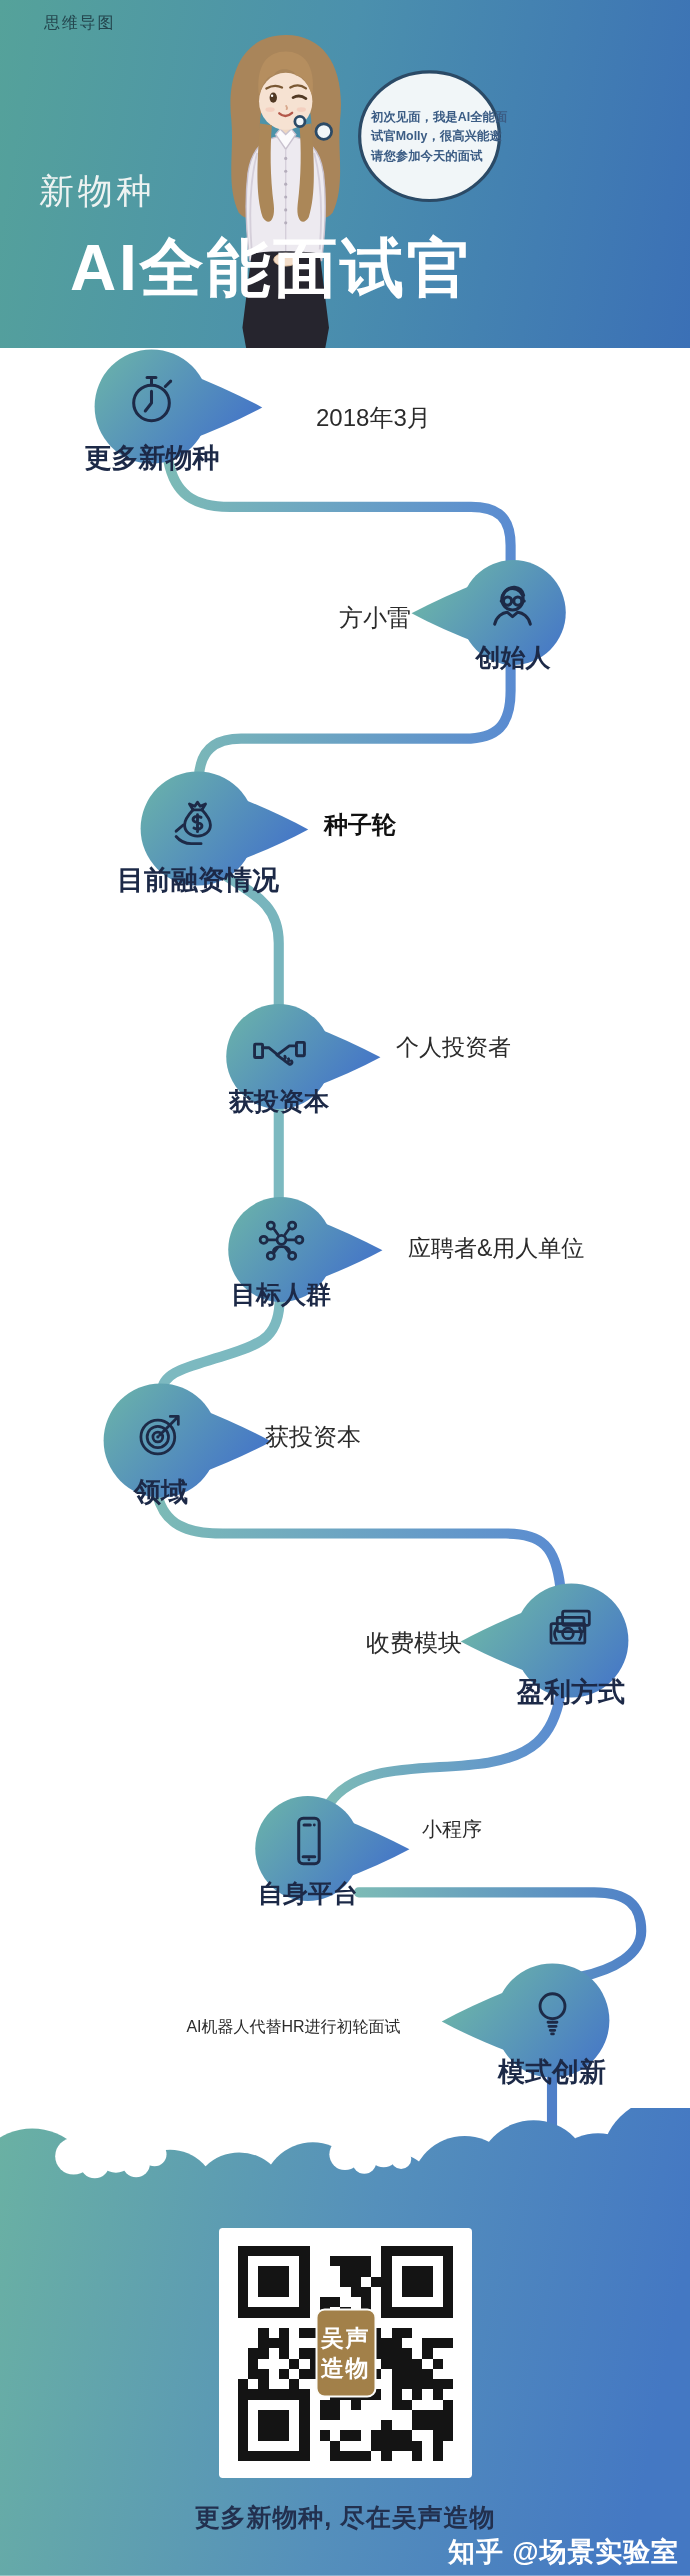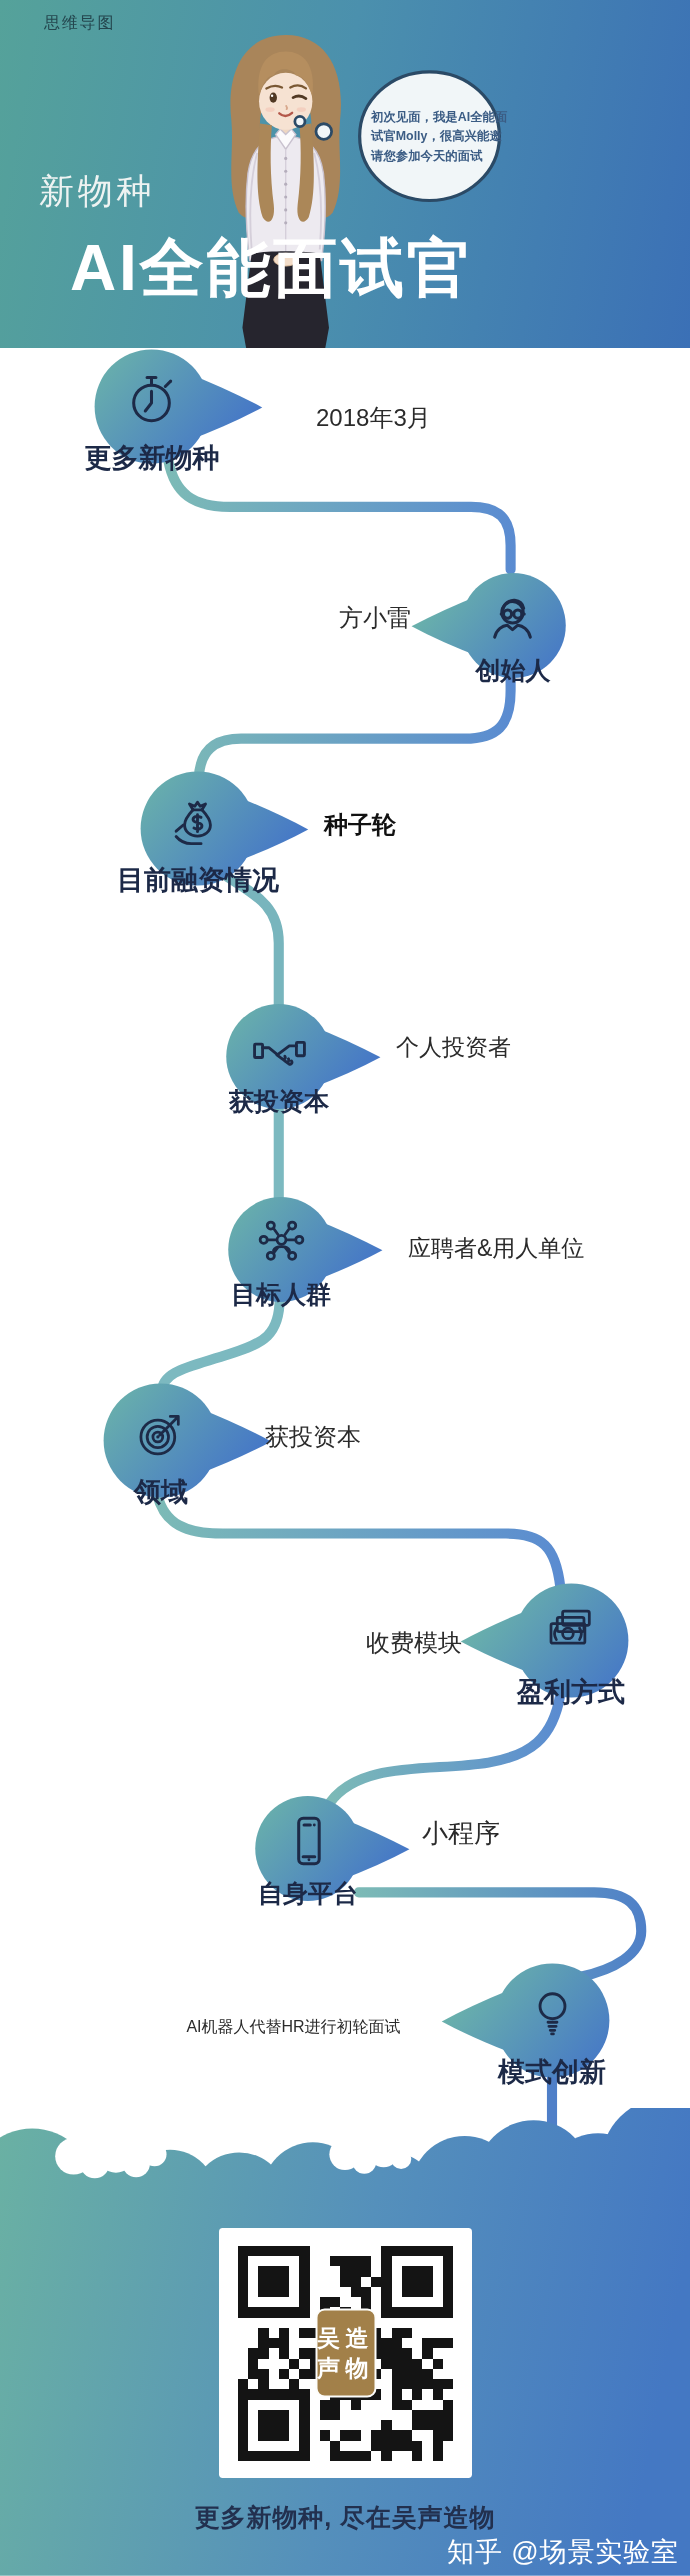--- a/index.html
+++ b/index.html
@@ -33,26 +33,26 @@
   .n-r-sm .nlabel{left:57px;top:88px;font-size:25px;}
   .n-l-big .nlabel{left:113px;top:98px;font-size:27px;}
   .n-l-sm .nlabel{left:104px;top:88px;font-size:25px;}
   .val{position:absolute;white-space:nowrap;color:#2b2b2b;}
   
   .footer-svg{position:absolute;left:0;top:2108px;}
   .qr-box{position:absolute;left:219px;top:2228px;width:253px;height:250px;background:#fff;border-radius:3.7px;}
   .qr-box svg{position:absolute;left:19.3px;top:18.4px;}
   .qr-badge{position:absolute;left:50%;top:50%;transform:translate(-50%,-50%);
     width:57px;height:85px;background:#a28049;border:2.8px solid #fdfdfb;border-radius:9.2px;
-    color:#fff;display:flex;flex-direction:row;align-items:center;justify-content:center;
+    color:#fff;display:flex;flex-direction:column;align-items:center;justify-content:center;
     font-size:23px;font-weight:700;line-height:1.3;letter-spacing:1.8px;}
   .caption{position:absolute;left:345px;top:2501px;transform:translateX(-50%);
     font-size:25px;color:#22304f;font-weight:600;letter-spacing:0.9px;white-space:nowrap;}
   .watermark{position:absolute;right:11px;top:2534px;font-size:27px;color:#ffffff;
-    font-weight:400;letter-spacing:0.9px;white-space:nowrap;}
+    font-weight:700;letter-spacing:0.9px;white-space:nowrap;}
 </style>
 </head>
 <body>
 
 <svg width="0" height="0" style="position:absolute" aria-hidden="true">
   <defs>
     <g id="ic-stopwatch" stroke="#1d2a47" stroke-width="3.4" fill="none" stroke-linecap="round" stroke-linejoin="round">
       <circle cx="32" cy="37" r="20"></circle>
         <path d="M27 8.5h10M32 8.5v8"></path>
         <path d="M47.5 18.5l6-6"></path>
@@ -212,21 +212,21 @@
           <path d="M104 33 Q152 52 187 71 Q152 90 104 108 Z"></path>
         </g>
     </svg>
     <svg class="icon" viewBox="0 0 64 64">
         <use href="#ic-stopwatch"></use>
       </svg>
     <div class="nlabel">更多新物种</div>
   </div>
   <div class="val" style="left:316px;top:402px;font-size:24px">2018年3月</div>
 
-  <div class="node n-l-sm" style="left:409px;top:566px">
+  <div class="node n-l-sm" style="left:409px;top:553px">
     <svg class="shape" viewBox="0 0 190 140">
       <defs>
           <linearGradient id="g1" gradientUnits="userSpaceOnUse" x1="40" y1="8" x2="185" y2="132">
         <stop offset="0" stop-color="#6cb5a9"></stop>
             <stop offset="1" stop-color="#4373c9"></stop>
           </linearGradient>
         </defs>
       <g fill="url(#g1)">
           <circle cx="123" cy="70" r="62"></circle>
           <path d="M86 33 Q38 52 3 71 Q38 90 86 108 Z"></path>
@@ -350,21 +350,21 @@
       <g fill="url(#g7)">
           <circle cx="67" cy="70" r="62"></circle>
           <path d="M104 33 Q152 52 187 71 Q152 90 104 108 Z"></path>
         </g>
     </svg>
     <svg class="icon" viewBox="0 0 64 64">
         <use href="#ic-smartphone"></use>
       </svg>
     <div class="nlabel">自身平台</div>
   </div>
-  <div class="val" style="left:422px;top:1816px;font-size:26px">小程序</div>
+  <div class="val" style="left:422px;top:1816px;font-size:20px">小程序</div>
 
   <div class="node n-l-big" style="left:439px;top:1956px">
     <svg class="shape" viewBox="0 0 190 140">
       <defs>
           <linearGradient id="g8" gradientUnits="userSpaceOnUse" x1="40" y1="8" x2="185" y2="132">
         <stop offset="0" stop-color="#6cb5a9"></stop>
             <stop offset="1" stop-color="#4373c9"></stop>
           </linearGradient>
         </defs>
       <g fill="url(#g8)">

